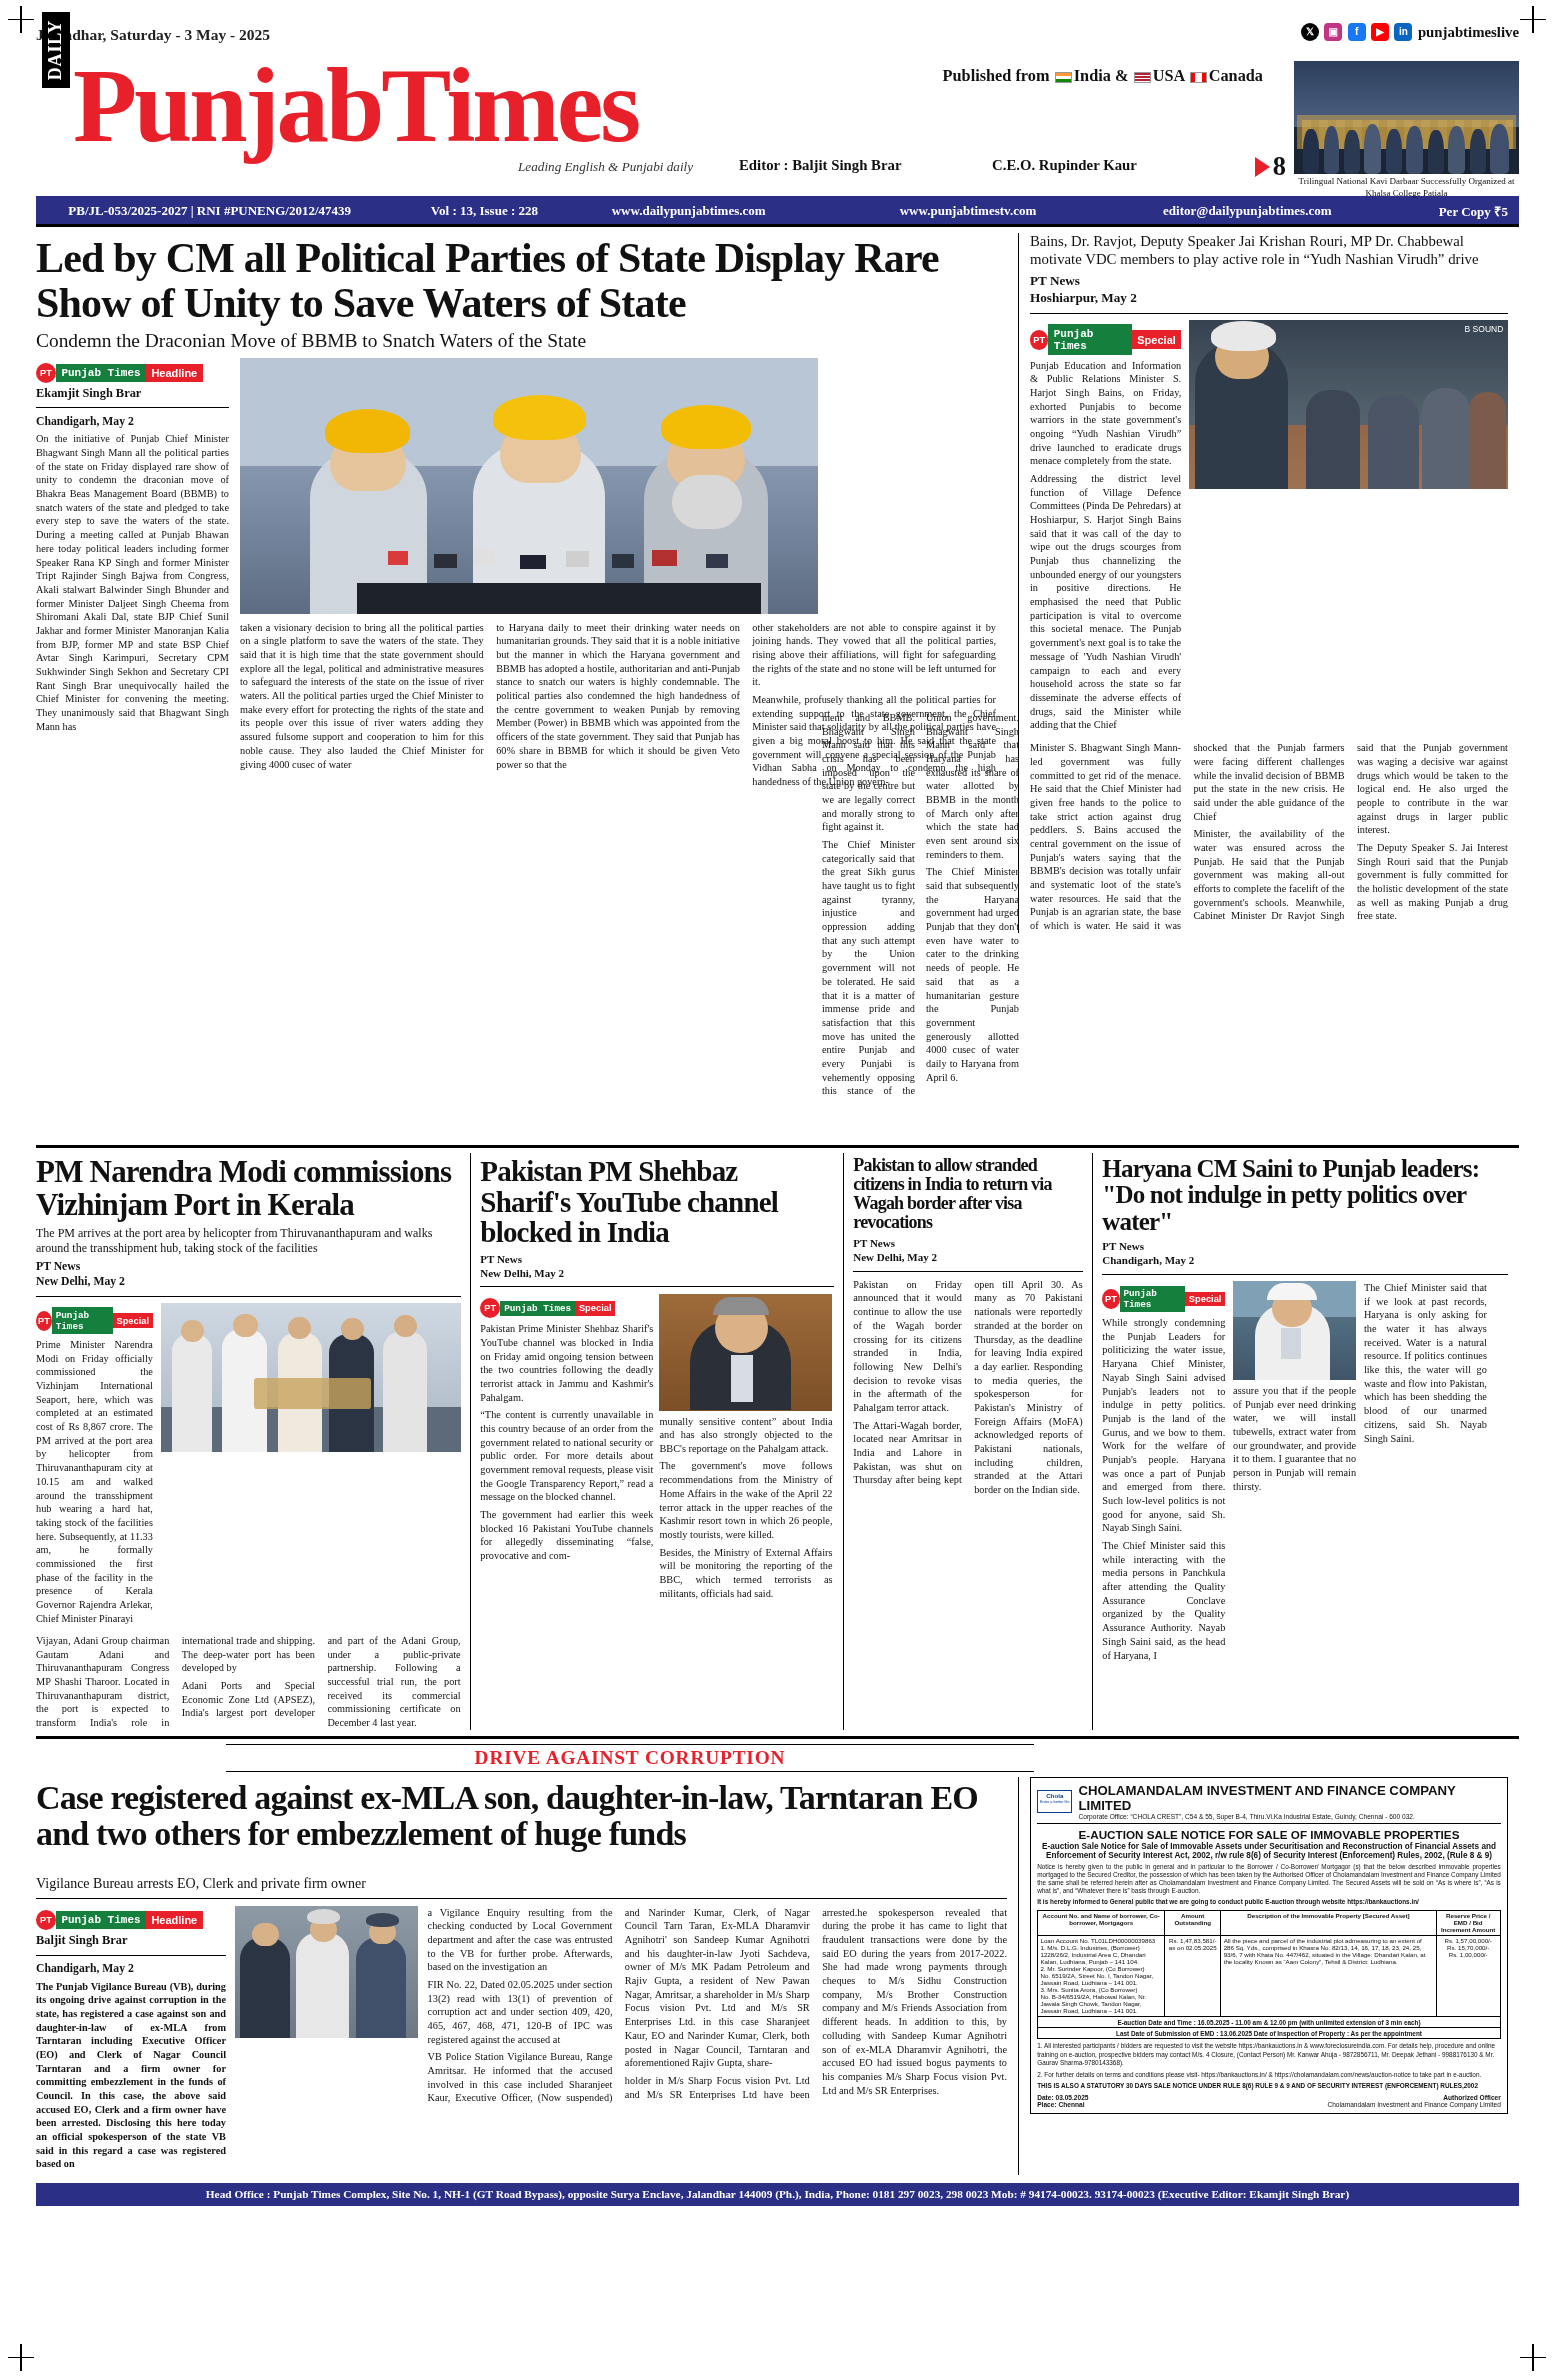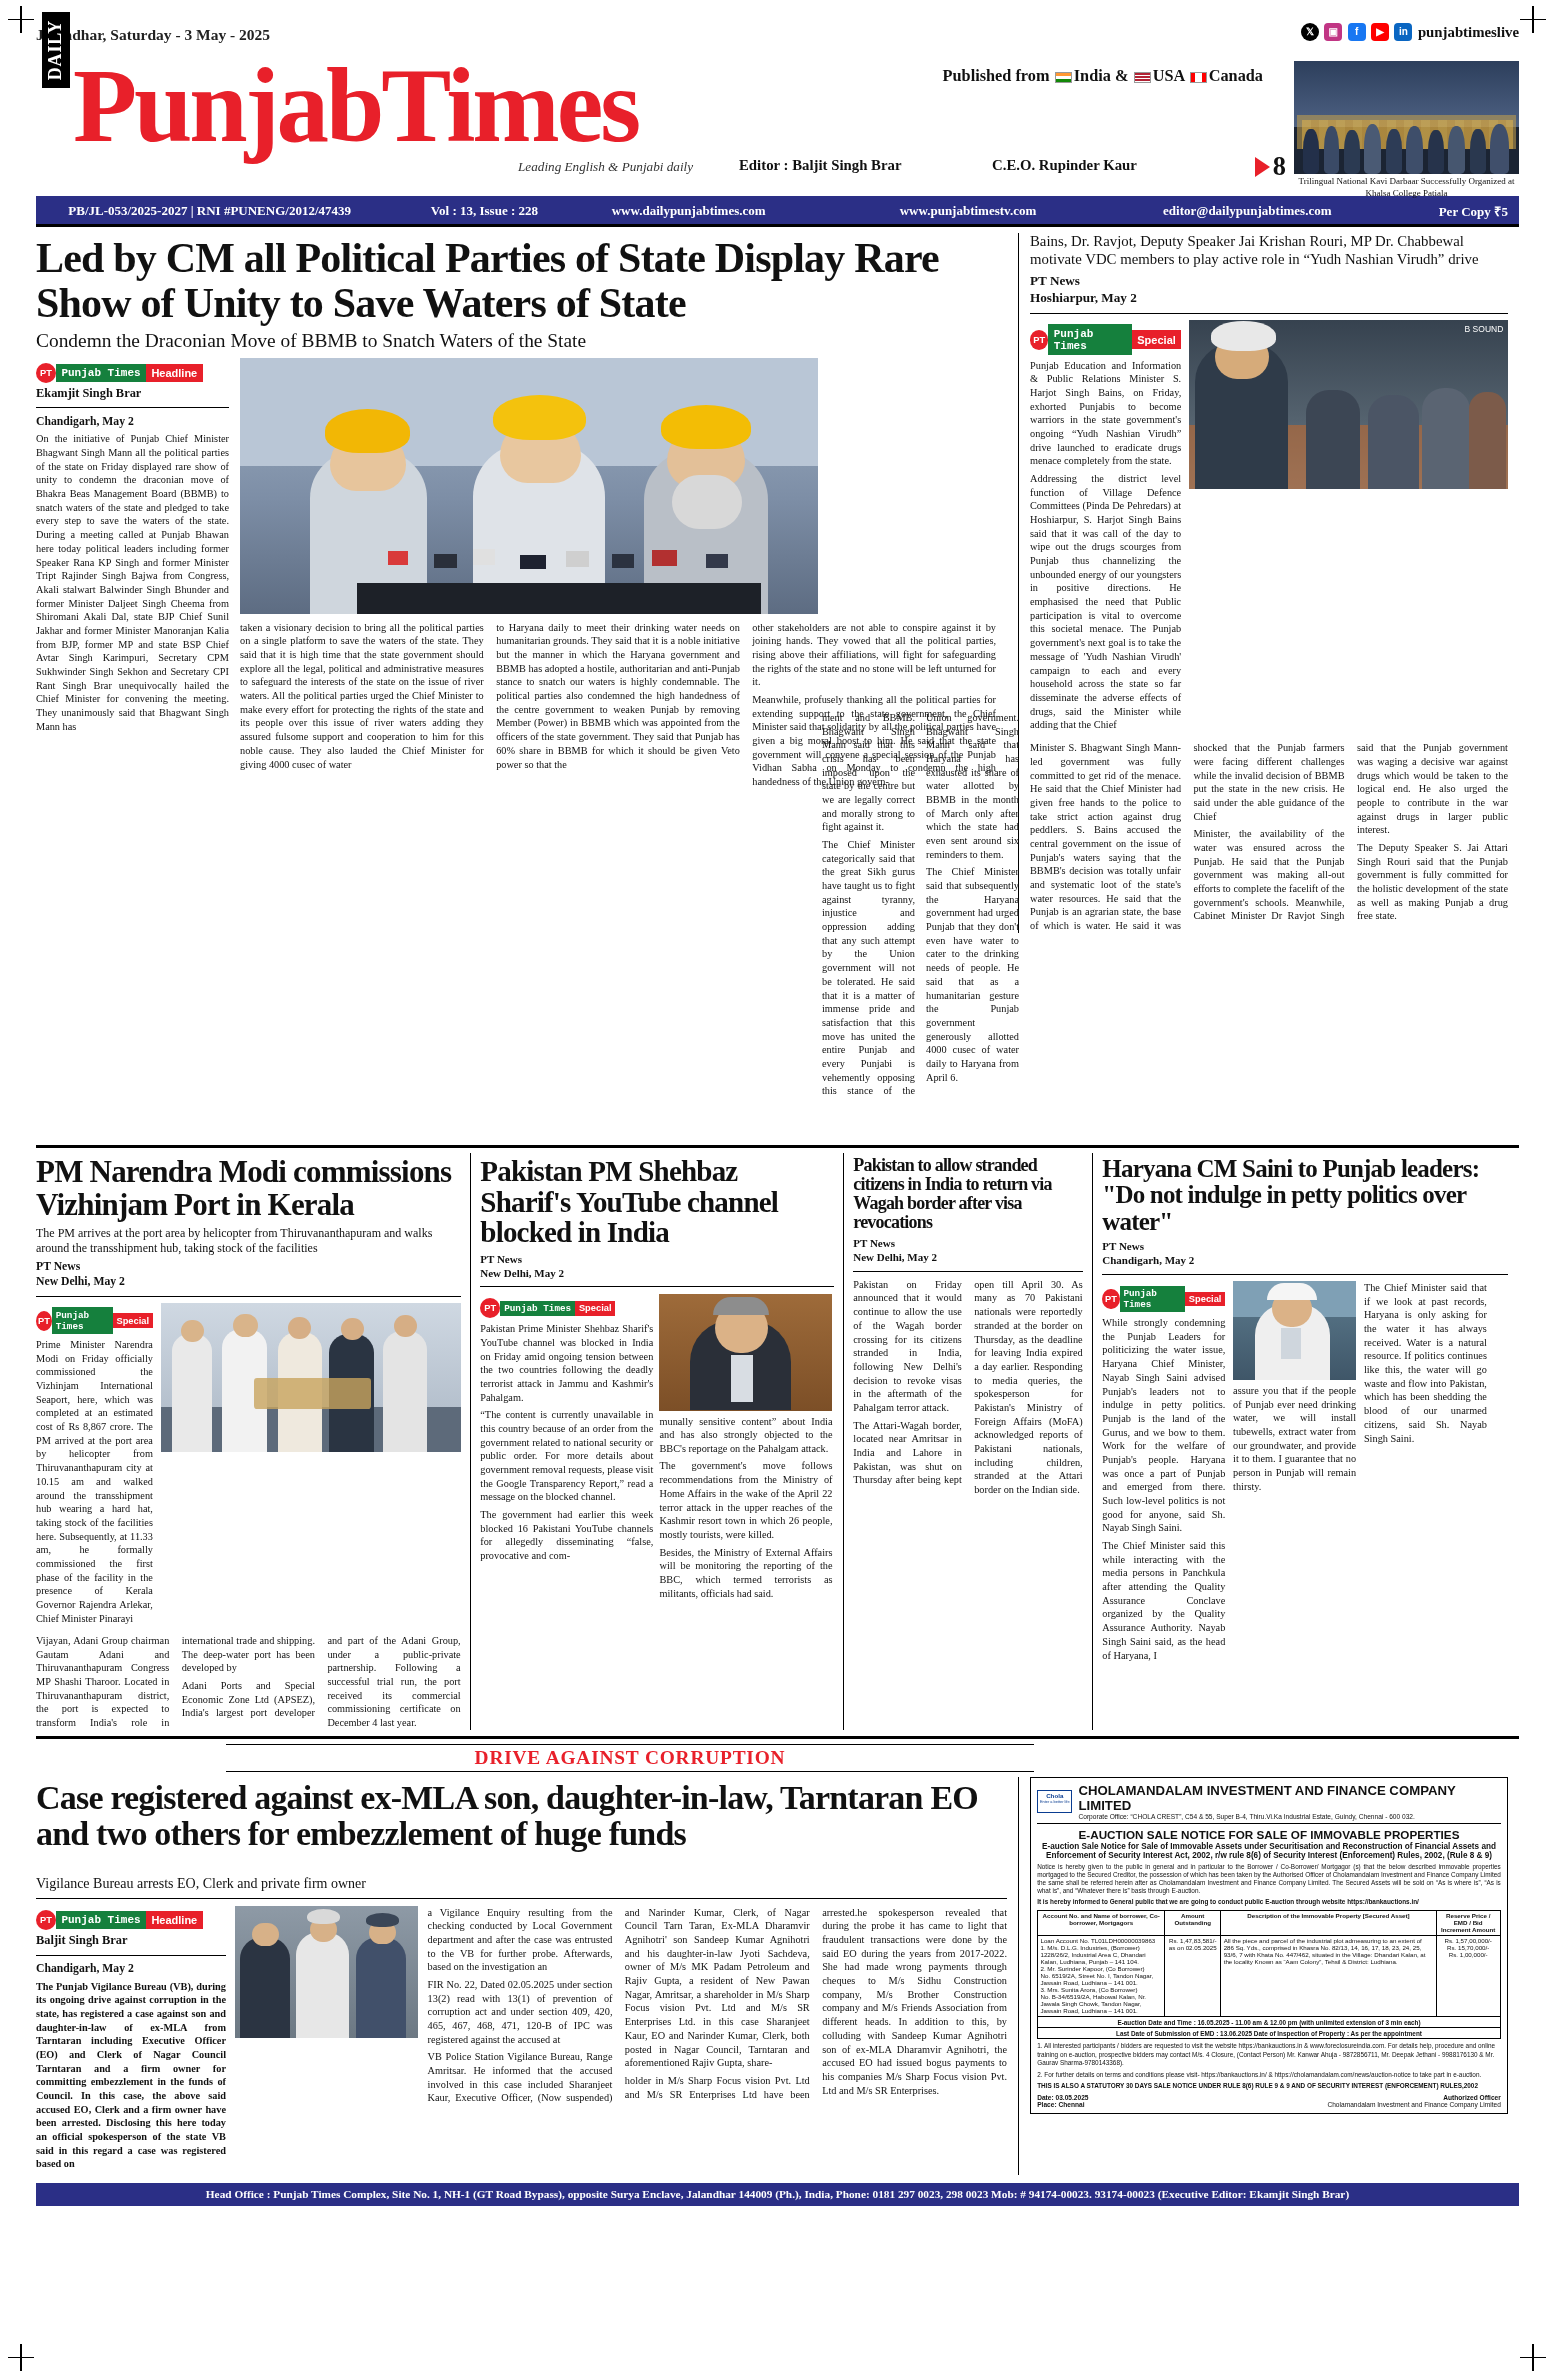--- a/index.html
+++ b/index.html
@@ -328,21 +328,21 @@
               <div style="position:absolute;left:233px;top:68px;width:48px;height:101px;background:#5a6472;border-radius:22px 22px 0 0;"></div>
               <div style="position:absolute;left:280px;top:72px;width:37px;height:98px;background:#7c5b4a;border-radius:17px 17px 0 0;"></div>
               <div style="position:absolute;right:4.7px;top:4.7px;color:#fff;font-size:8.5px;font-family:'Liberation Sans',sans-serif;">B SOUND</div>
             </div>
           </div>
         </div>
 
         <div class="body cols3" style="margin-top:5.4px;">
           <p>Minister S. Bhagwant Singh Mann-led government was fully committed to get rid of the menace. He said that the Chief Minister had given free hands to the police to take strict action against drug peddlers. S. Bains accused the central government on the issue of Punjab's waters saying that the BBMB's decision was totally unfair and systematic loot of the state's water resources. He said that the Punjab is an agrarian state, the base of which is water. He said it was shocked that the Punjab farmers were facing different challenges while the invalid decision of BBMB put the state in the new crisis. He said under the able guidance of the Chief</p>
           <p>Minister, the availability of the water was ensured across the Punjab. He said that the Punjab government was making all-out efforts to complete the facelift of the government's schools. Meanwhile, Cabinet Minister Dr Ravjot Singh said that the Punjab government was waging a decisive war against drugs which would be taken to the logical end. He also urged the people to contribute in the war against drugs in larger public interest.</p>
-          <p>The Deputy Speaker S. Jai Attari Singh Rouri said that the Punjab government is fully committed for the holistic development of the state as well as making Punjab a drug free state.</p>
+          <p>The Deputy Speaker S. Jai Interest Singh Rouri said that the Punjab government is fully committed for the holistic development of the state as well as making Punjab a drug free state.</p>
         </div>
       </div>
     </div>
 
     <div style="position:relative; margin-top:-222px; margin-left:786px; width:197px;">
       <div class="body cols2" style="column-count:2; column-gap:11px; width:197px;">
         <p>ment and BBMB. Bhagwant Singh Mann said that this crisis has been imposed upon the state by the centre but we are legally correct and morally strong to fight against it.</p>
         <p>The Chief Minister categorically said that the great Sikh gurus have taught us to fight against tyranny, injustice and oppression adding that any such attempt by the Union government will not be tolerated. He said that it is a matter of immense pride and satisfaction that this move has united the entire Punjab and every Punjabi is vehemently opposing this stance of the Union government. Bhagwant Singh Mann said that Haryana has exhausted its share of water allotted by BBMB in the month of March only after which the state had even sent around six reminders to them.</p>
         <p>The Chief Minister said that subsequently the Haryana government had urged Punjab that they don't even have water to cater to the drinking needs of people. He said that as a humanitarian gesture the Punjab government generously allotted 4000 cusec of water daily to Haryana from April 6.</p>
       </div>

